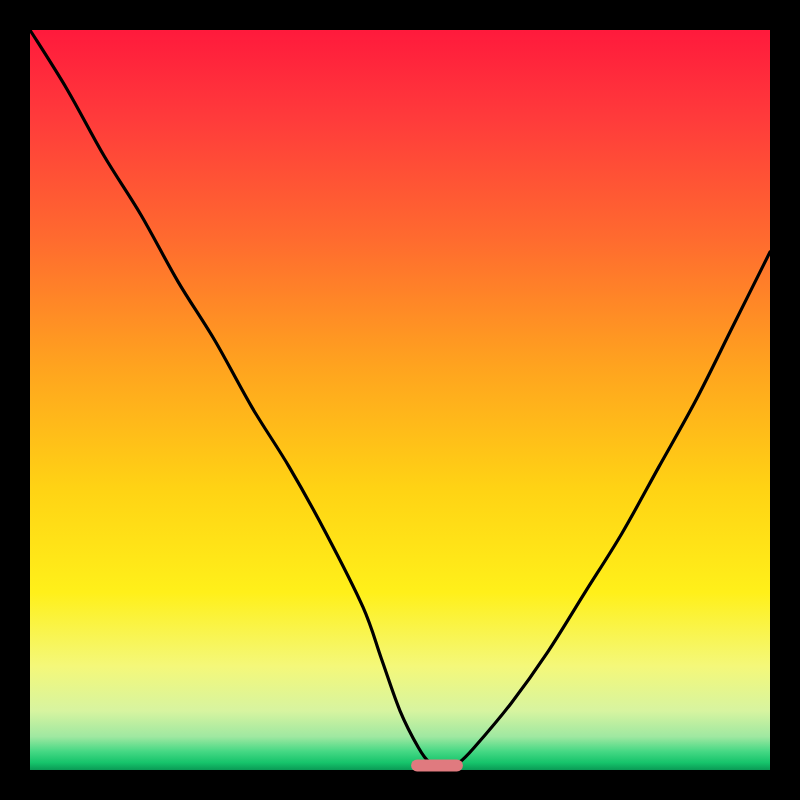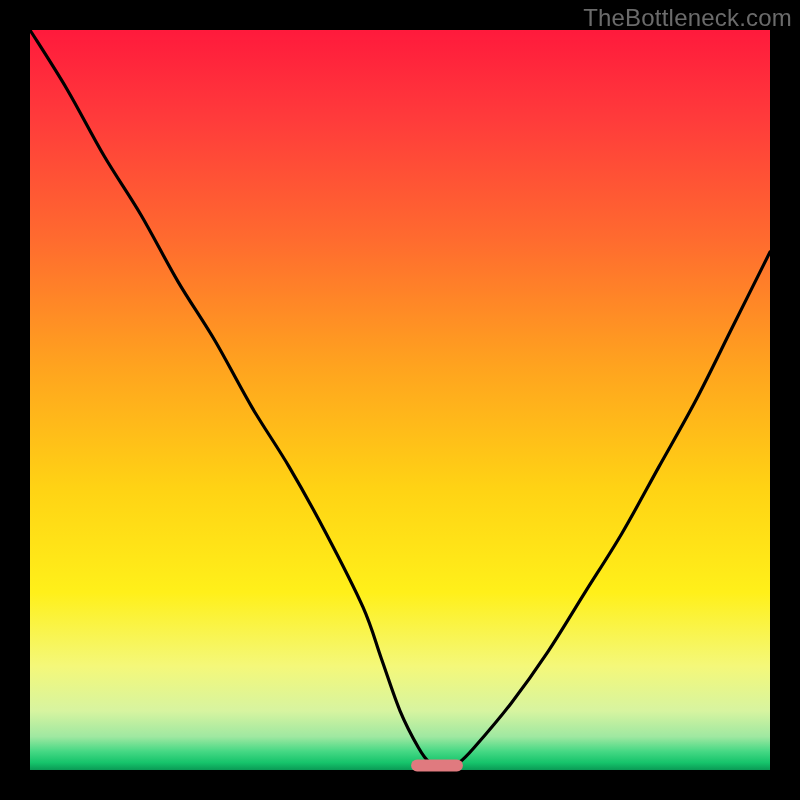--- a/index.html
+++ b/index.html
@@ -29,21 +29,20 @@
     user-select: none;
   }
   svg {
     display: block;
   }
 </style>
 </head>
 <body>
 
 <div class="frame">
-  <div class="watermark">TheBottleneck.com</div>
 
   <svg id="chart-svg" width="800" height="800" viewBox="0 0 800 800">
     <defs>
       <linearGradient id="bg-grad" x1="0" y1="0" x2="0" y2="1">
           <stop offset="0%" stop-color="#ff1a3c"></stop>
           <stop offset="12%" stop-color="#ff3b3b"></stop>
           <stop offset="28.000000000000004%" stop-color="#ff6a2f"></stop>
           <stop offset="45%" stop-color="#ffa21f"></stop>
           <stop offset="62%" stop-color="#ffd314"></stop>
           <stop offset="76%" stop-color="#fff01a"></stop>

